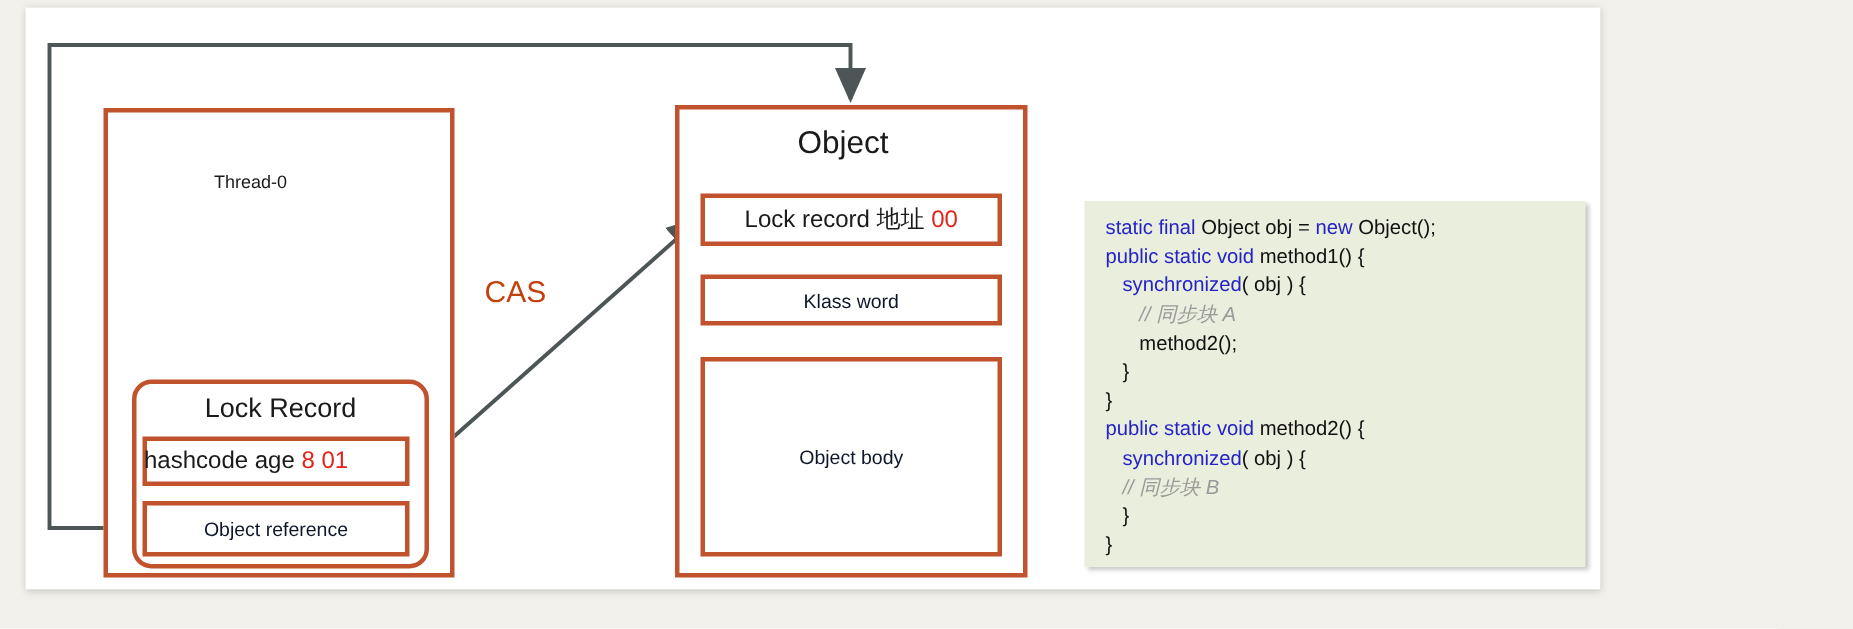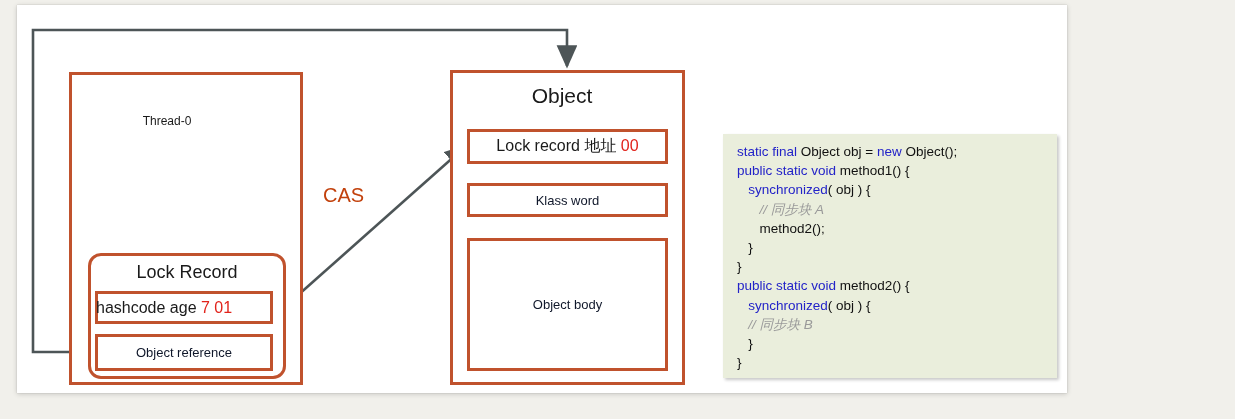--- a/index.html
+++ b/index.html
@@ -211,21 +211,21 @@
     <line x1="279" y1="312" x2="466" y2="146" stroke="#4d5557" stroke-width="2.6" marker-start="url(#arrowStart)" marker-end="url(#arrowEnd)"></line>
   </svg>
 
   <div class="obox" id="thread-box"></div>
   <div class="obox-title" id="thread-title">Thread-0</div>
 
   <div class="obox" id="lock-record-group"></div>
   <div class="obox-title" id="lock-record-title">Lock Record</div>
 
   <div class="obox" id="lr-hashcode-row">
-    <span class="cell-label-lg"><span>hashcode age </span><span class="red">7 01</span></span>
+    <span class="cell-label-lg"><span>hashcode age </span><span class="red">8 01</span></span>
   </div>
 
   <div class="obox" id="lr-objref-row">
     <span class="cell-label">Object reference</span>
   </div>
 
   <div class="obox" id="object-box"></div>
   <div class="obox-title" id="object-title">Object</div>
 
   <div class="obox" id="obj-lockrecord-row">

